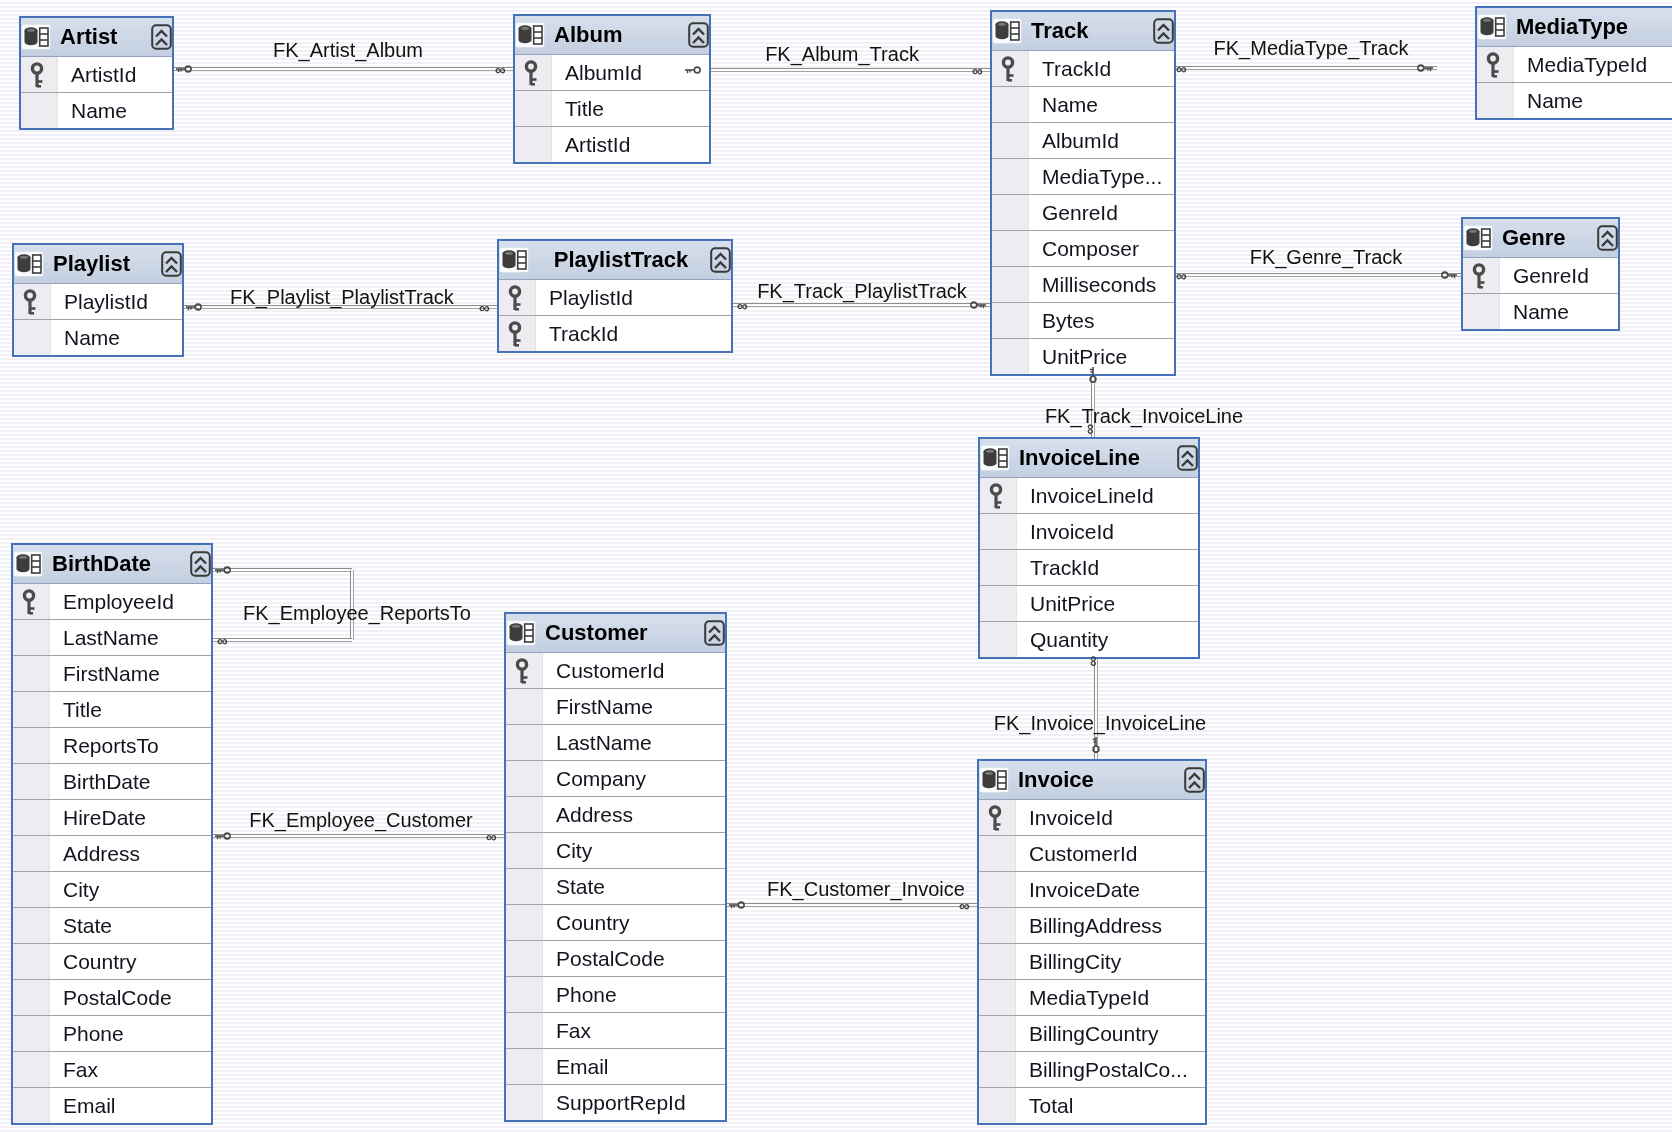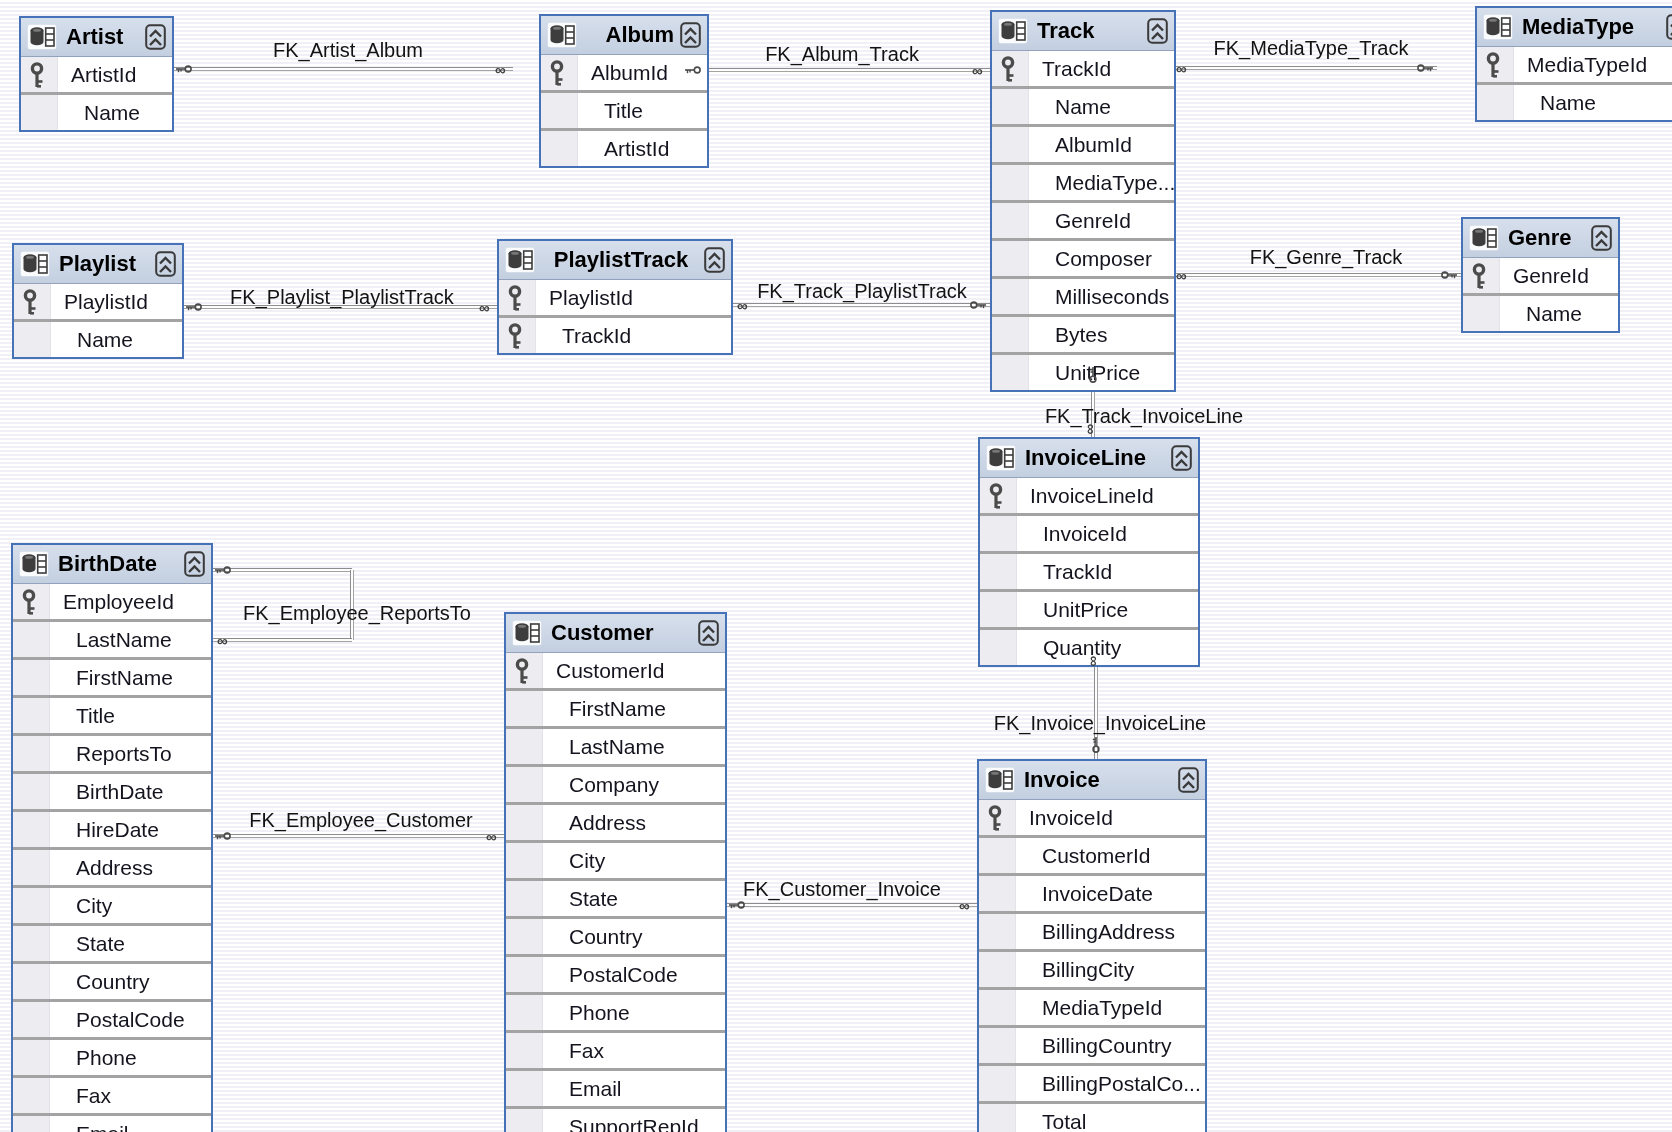--- a/index.html
+++ b/index.html
@@ -6,34 +6,34 @@
   #canvas{
     position:relative;width:1672px;height:1132px;overflow:hidden;
     font-family:"Liberation Sans",sans-serif;
     background:repeating-linear-gradient(180deg,#ffffff 0px,#ffffff 2px,#f0f0f6 2px,#f0f0f6 4px);
   }
   .entity{
     position:absolute;background:#ffffff;border:2px solid #4673b8;z-index:2;
     box-sizing:border-box;
   }
   .ehead{
-    height:38px;display:flex;align-items:center;padding:0 6px;
+    height:38px;display:flex;align-items:center;padding:0 0;
     background:linear-gradient(#d7dfec,#c3cfe0);
     border-bottom:1px solid #94a3bd;
   }
   .ticon{flex:0 0 auto;display:inline-flex;margin-right:9px;}
   .etitle{
     flex:1 1 auto;font-weight:bold;font-size:22px;color:#000;
     white-space:nowrap;overflow:hidden;line-height:38px;
   }
   .collapse{flex:0 0 auto;display:inline-flex;margin-left:6px;cursor:pointer;}
   .ebody{position:relative;}
   .keystrip{position:absolute;left:0;top:0;bottom:0;width:36px;background:#ededf1;border-right:1px solid #e2e2e8;}
   .frow{position:relative;height:35px;display:flex;align-items:center;}
-  .frow + .frow{border-top:3px solid #a3a3a3;padding-left:13px;}
+  .frow + .frow{border-top:1px solid #a3a3a3;}
   .fname{
     margin-left:50px;font-size:21px;color:#14141f;white-space:nowrap;
     position:relative;z-index:1;
   }
   .pkicon{position:absolute;left:7px;top:4px;z-index:1;display:inline-flex;}
   .hline{
     position:absolute;height:2px;background:#fdfdfd;z-index:1;
     border-top:1px solid #8d8d8d;border-bottom:1px solid #a3a3a3;
   }
   .vline{
@@ -90,21 +90,21 @@
               <line x1="9" y1="25.3" x2="13" y2="25.3" stroke="#4b4b4b" stroke-width="2.6"></line>
             </svg>
           </span>
           <span class="fname">ArtistId</span>
         </div>
         <div class="frow">
           <span class="fname">Name</span>
         </div>
       </div>
     </div>
-    <div class="entity" style="left: 539px; top: 14px; width: 170px; text-align: right;">
+    <div class="entity" style="left: 513px; top: 14px; width: 198px;">
       <div class="ehead">
         <span class="ticon">
           <svg width="30" height="26" viewBox="0 0 30 26">
             <rect x="0.8" y="0.8" width="28.4" height="24.4" rx="2" fill="#ffffff" opacity="0.9"></rect>
             <ellipse cx="10" cy="6.5" rx="6.5" ry="3.2" fill="#3d3d3d"></ellipse>
             <path d="M3.5 6.5 h13 v11.5 a6.5 3.2 0 0 1 -13 0 z" fill="#3d3d3d"></path>
             <ellipse cx="10" cy="6.2" rx="4" ry="1.5" fill="#777777"></ellipse>
             <rect x="18.7" y="4" width="8.3" height="18" fill="#ffffff" stroke="#3d3d3d" stroke-width="1.6"></rect>
             <line x1="18.7" y1="10" x2="27" y2="10" stroke="#3d3d3d" stroke-width="1.6"></line>
             <line x1="18.7" y1="16" x2="27" y2="16" stroke="#3d3d3d" stroke-width="1.6"></line>
@@ -746,14 +746,14 @@
     <div class="hline" style="left: 727px; top: 903px; width: 250px;"></div>
     <span class="endkey" style="left: 729px; top: 900px;">
       <svg width="16" height="10" viewBox="0 0 16 10">
         <line x1="0" y1="5" x2="9.5" y2="5" stroke="#4a4a4a" stroke-width="1.6"></line>
         <line x1="2.5" y1="5" x2="2.5" y2="8.2" stroke="#4a4a4a" stroke-width="1.4"></line>
         <line x1="5" y1="5" x2="5" y2="7.5" stroke="#4a4a4a" stroke-width="1.4"></line>
         <circle cx="12.2" cy="5" r="2.9" fill="none" stroke="#4a4a4a" stroke-width="1.6"></circle>
       </svg>
     </span>
     <span class="endinf" style="left: 959px; top: 901px;">∞</span>
-    <div class="rlabel" style="left: 722px; top: 877px; width: 240px;">FK_Customer_Invoice</div>
+    <div class="rlabel" style="left: 746px; top: 877px; width: 240px;">FK_Customer_Invoice</div>
   </div>
 
 </body></html>

